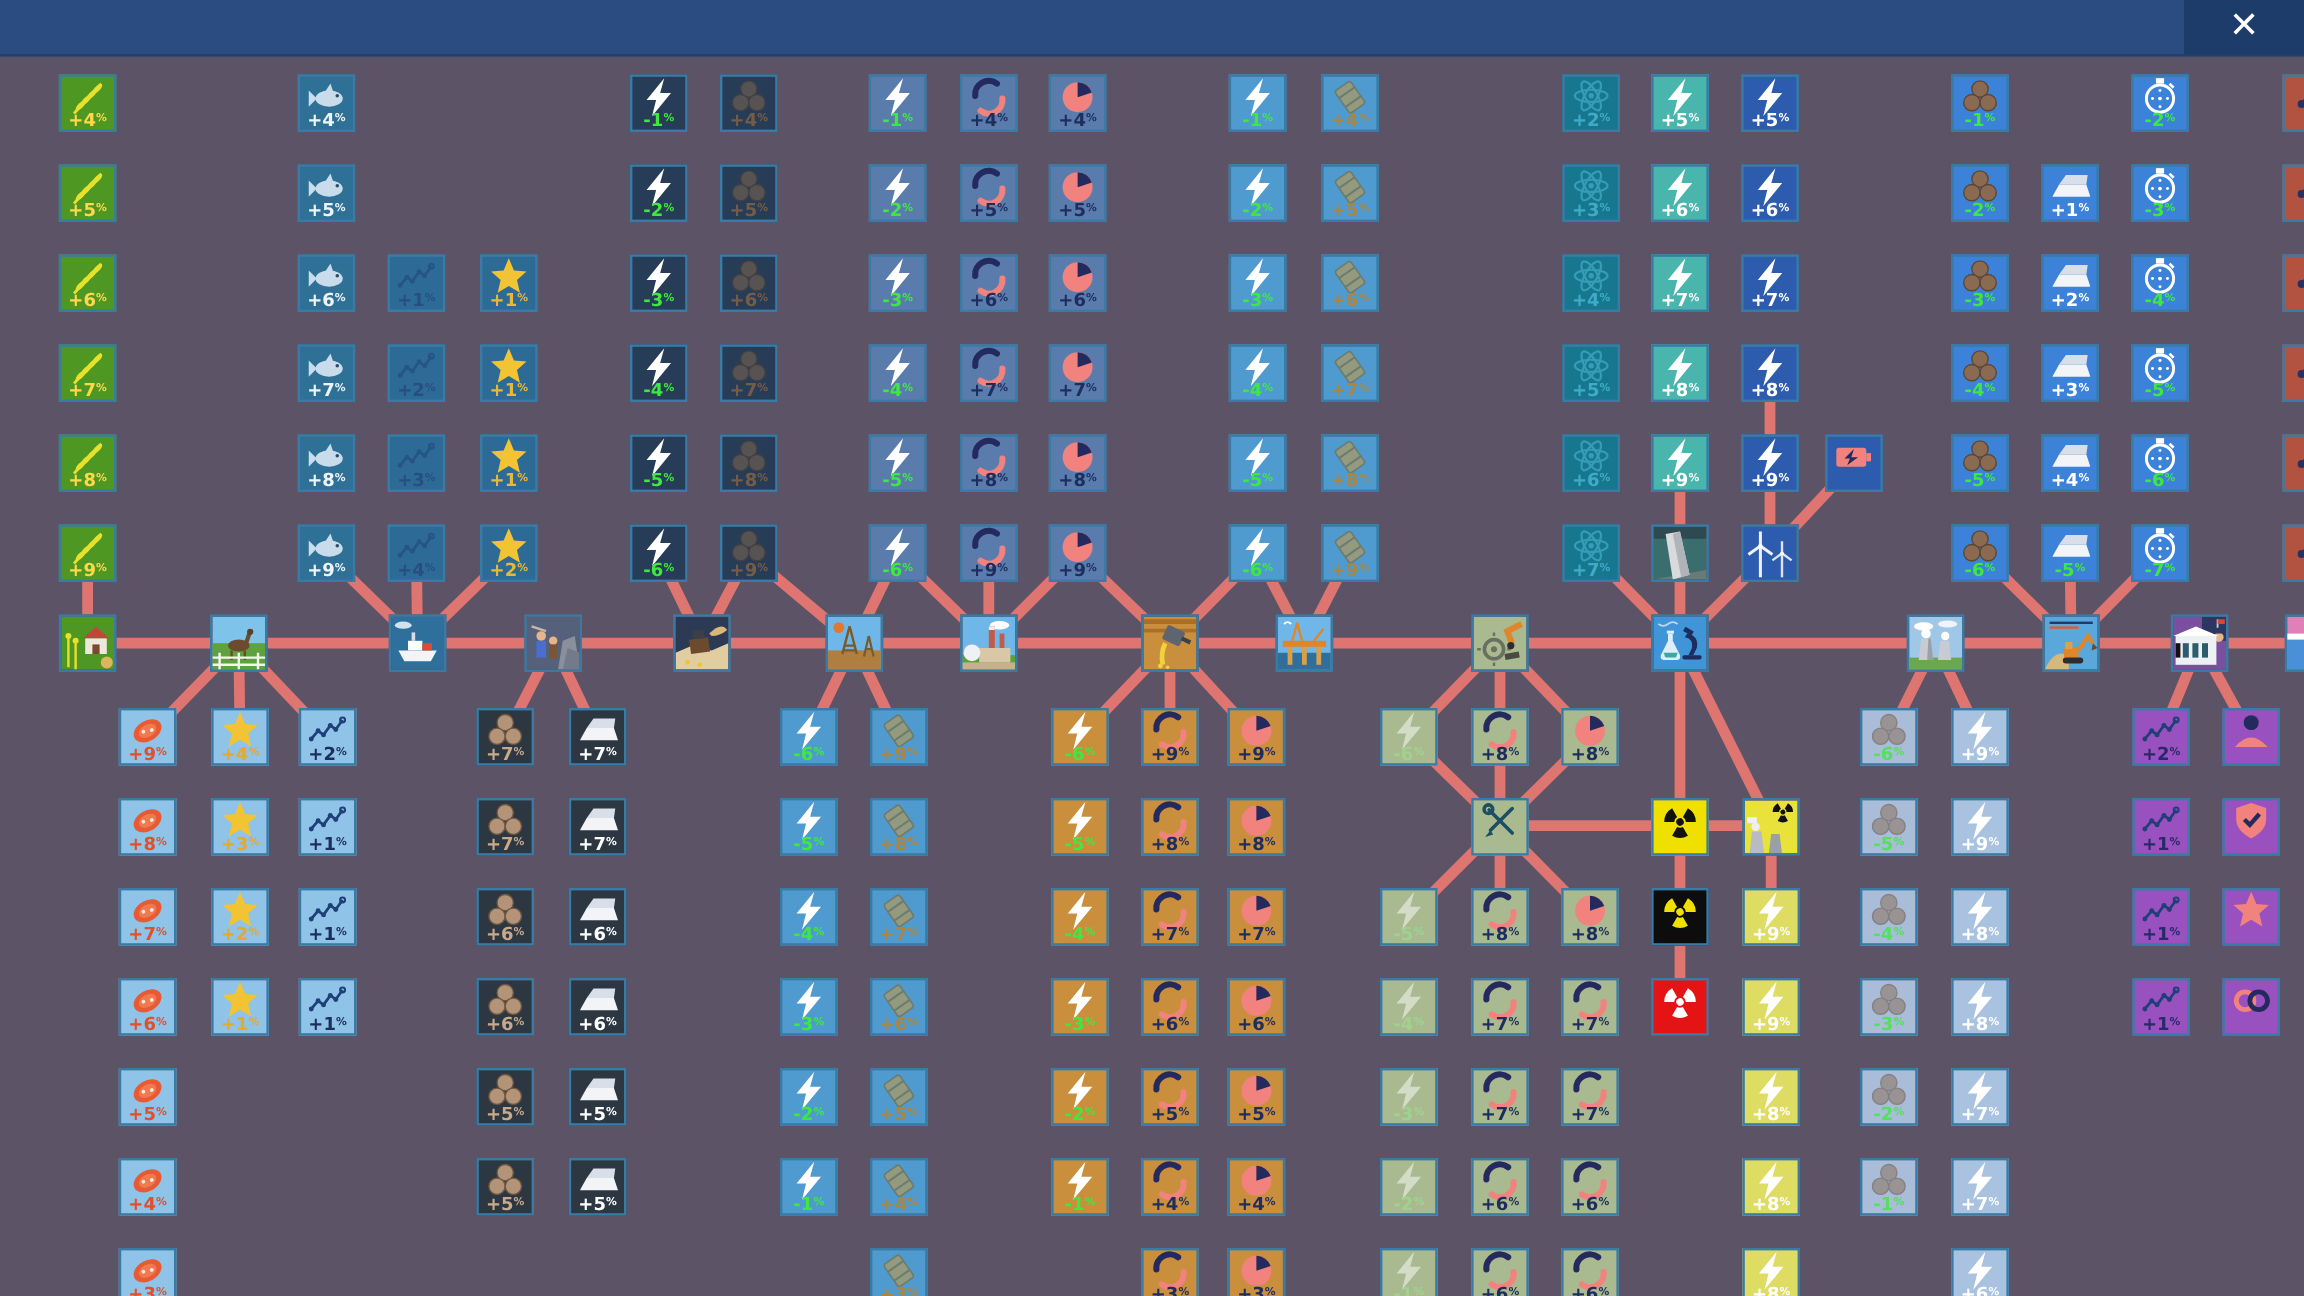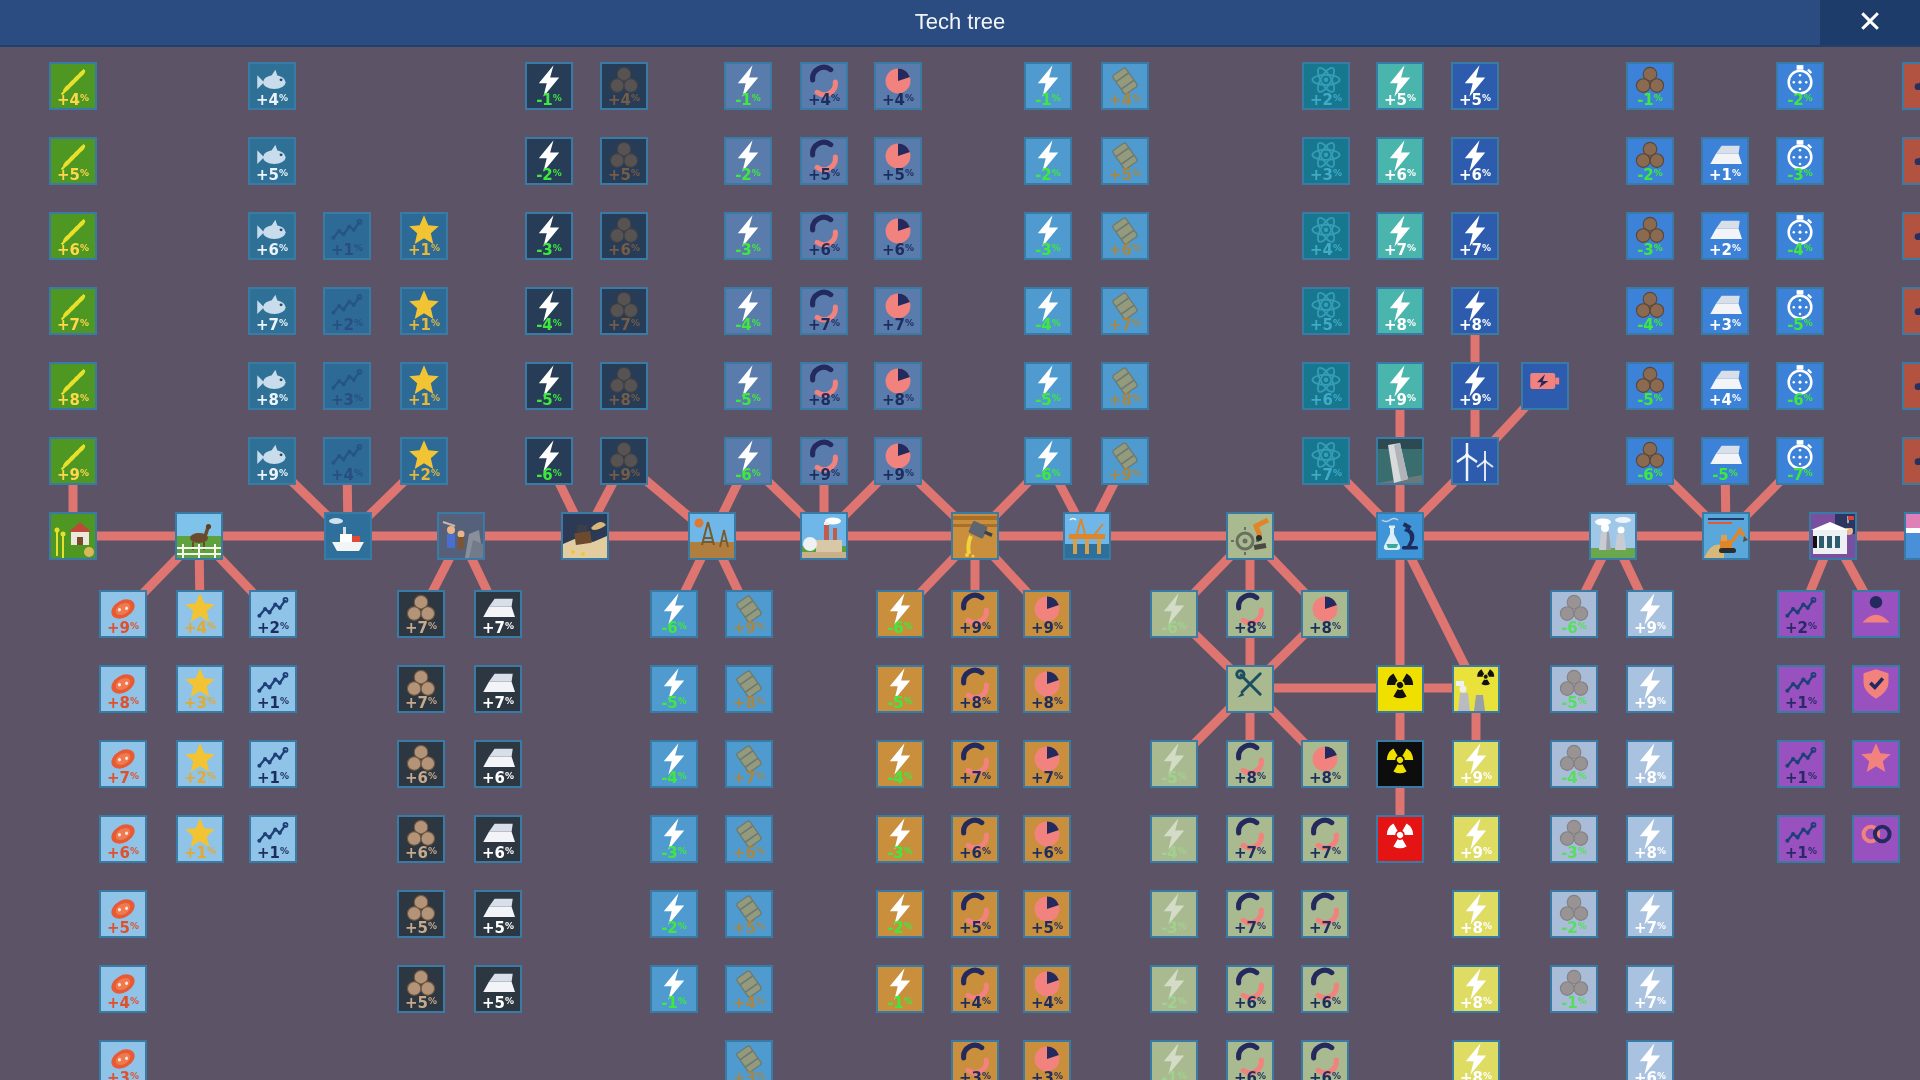--- a/index.html
+++ b/index.html
@@ -15,21 +15,20 @@
   .tile .pct{font-size:9px;vertical-align:4px;}
   .tile.faded .icon{opacity:.5;}
   .tile.faded .val{opacity:.8;}
   .tile.pic{border:2px solid #3a7ba6;}
   .tile.pic svg{display:block;}
 </style>
 </head>
 <body>
 
 <div id="titlebar">
-  <div id="title">Tech tree</div>
   <div id="closebtn">✕</div>
 </div>
 <div id="tree">
     <svg id="edges" width="1920" height="1080">
       <line x1="73" y1="536" x2="1930" y2="536" stroke="#df7570" stroke-width="9"></line>
       <line x1="73" y1="462" x2="73" y2="536" stroke="#df7570" stroke-width="9"></line>
       <line x1="272" y1="462" x2="348" y2="536" stroke="#df7570" stroke-width="9"></line>
       <line x1="347" y1="462" x2="348" y2="536" stroke="#df7570" stroke-width="9"></line>
       <line x1="424" y1="462" x2="348" y2="536" stroke="#df7570" stroke-width="9"></line>
       <line x1="199" y1="536" x2="123" y2="614" stroke="#df7570" stroke-width="9"></line>

